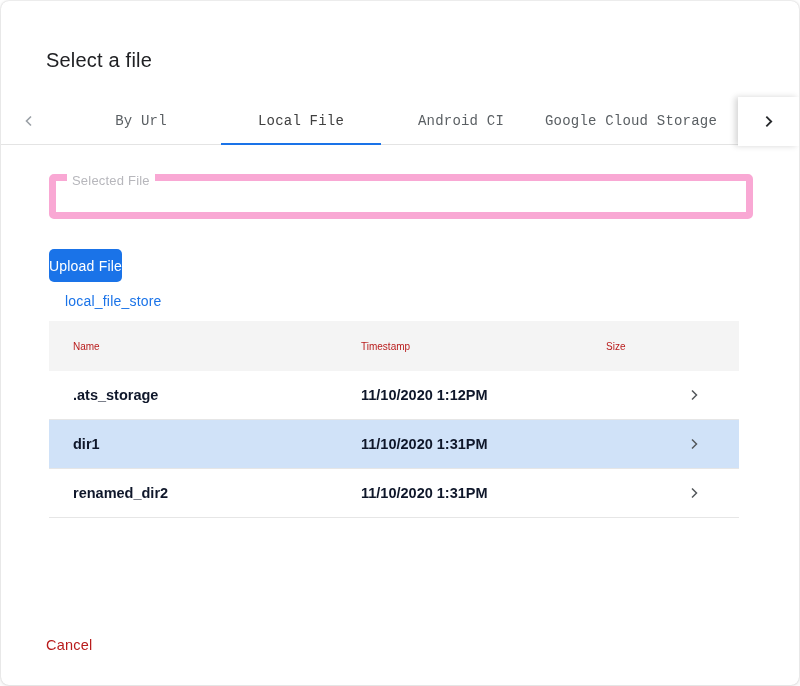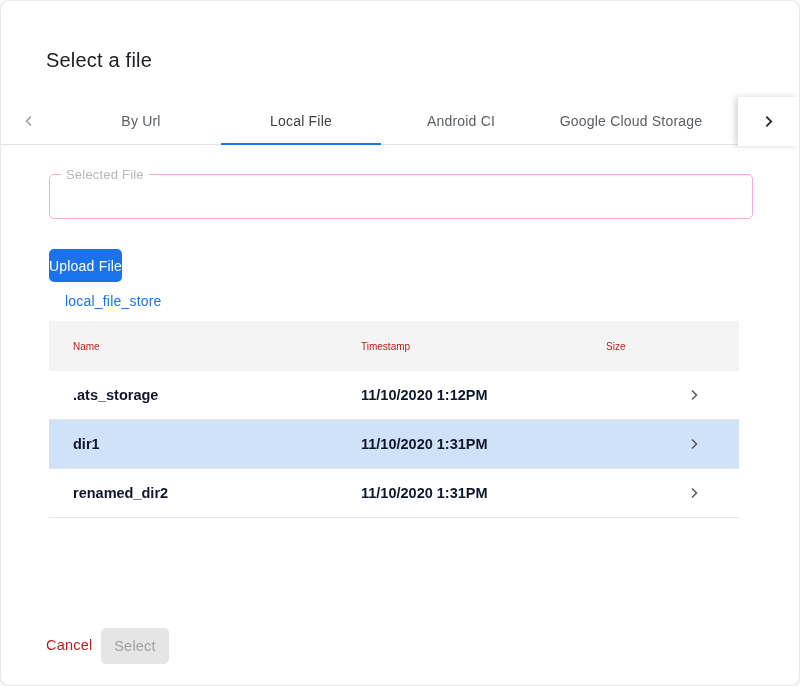--- a/index.html
+++ b/index.html
@@ -25,30 +25,31 @@
   .pag-right {
     position:absolute; right:0; top:0; width:61px; height:49px; background:#fff;
     display:flex; align-items:center; justify-content:center; cursor:pointer;
     box-shadow:-3px 0 6px rgba(0,0,0,0.16);
   }
   .tabs { position:absolute; left:60px; top:0; height:48px; display:flex; }
   .tab {
     height:48px; display:flex; align-items:center; justify-content:center;
     font-size:14px; font-weight:500; color:#5a5f63; cursor:pointer; position:relative;
     letter-spacing:.2px;
+    font-family:Liberation Mono, monospace;
   }
   .tab.w160 { width:160px; } .tab.w180 { width:180px; }
   .tab.active { color:#404040; }
   .tab.active::after {
     content:""; position:absolute; left:0; right:0; bottom:0; height:2px; background:#1a73e8;
   }
   
   .field {
     position:absolute; left:48px; top:173px; width:704px; height:45px;
-    border:1px solid #f9a8d4; border-radius:5px; background:#fff;
+    border:7px solid #f9a8d4; border-radius:5px; background:#fff;
   }
   .field-label {
     position:absolute; left:11px; top:-8px; background:#fff; padding:0 5px;
     font-size:13px; color:#b7b7bc; letter-spacing:.2px;
   }
   
   .upload-btn {
     position:absolute; left:48px; top:248px; height:33px; padding:0 0;
     background:#1a73e8; color:#fff; font-size:14px; font-weight:500;
     border:none; border-radius:5px; cursor:pointer; letter-spacing:.2px;
@@ -169,15 +170,14 @@
       <span class="col-size"></span>
       <span class="row-chevron">
         <svg width="12" height="12" viewBox="0 0 12 12">
             <polyline points="4,1.5 8.5,6 4,10.5" fill="none" stroke="#54585c" stroke-width="1.5"></polyline>
           </svg>
       </span>
     </div>
   </div>
 
   <button class="cancel-btn">Cancel</button>
-  <button class="select-btn" disabled="">Select</button>
 
 </div>
 
 </body></html>

